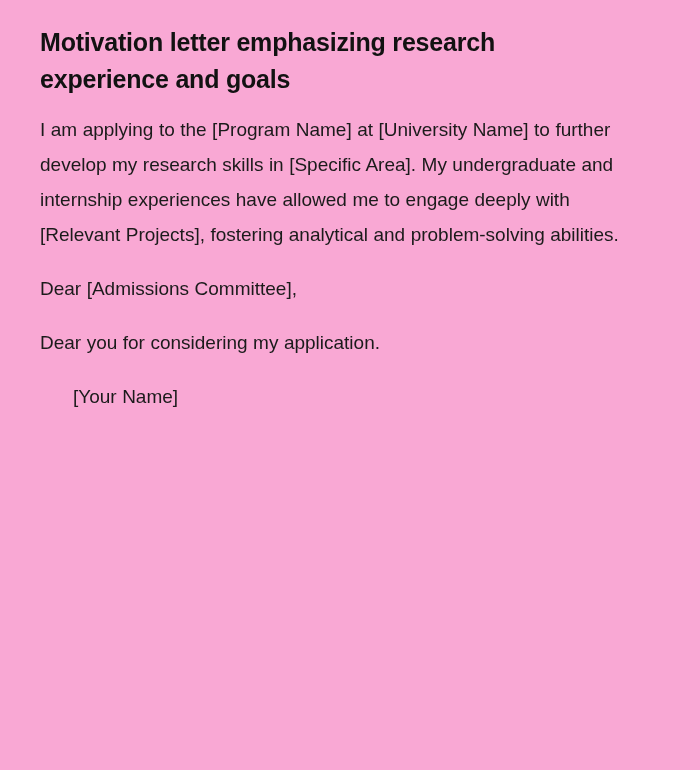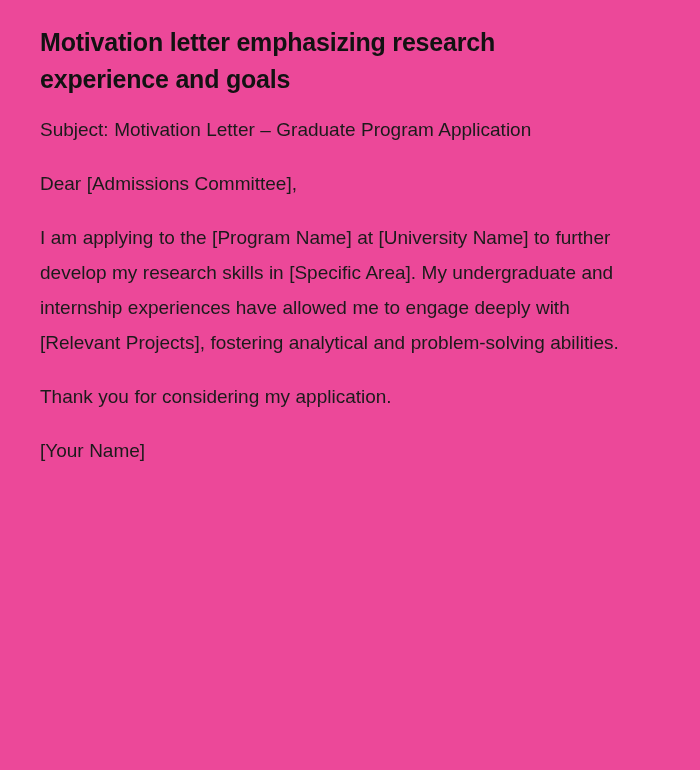--- a/index.html
+++ b/index.html
@@ -12,21 +12,21 @@
     background: #ffffff;
     font-family: "Liberation Sans", sans-serif;
     -webkit-font-smoothing: antialiased;
     overflow: hidden;
   }
 
   .document {
     box-sizing: border-box;
     width: 700px;
     min-height: 770px;
-    background: #ec4899;
+    background: #f9a8d4;
     padding: 24px 45px 24px 40px;
   }
 
   .doc-title {
     margin: 0;
     padding: 0;
     font-family: "Liberation Sans", sans-serif;
     font-size: 25px;
     font-weight: 700;
     line-height: 37px;
@@ -52,30 +52,30 @@
     max-width: 615px;
     word-spacing: 0.2px;
   }
 
   .doc-para:first-child {
     margin-top: 14px;
   }
 
   .doc-para:last-child {
     margin-bottom: 0;
+    margin-left: 33px;
   }
 </style>
 </head>
 <body>
 
 <div class="document">
 
   <h1 class="doc-title">Motivation letter emphasizing research experience and goals</h1>
 
   <div class="doc-body">
-    <p class="doc-para">Subject: Motivation Letter – Graduate Program Application</p>
+    <p class="doc-para">I am applying to the [Program Name] at [University Name] to further develop my research skills in [Specific Area]. My undergraduate and internship experiences have allowed me to engage deeply with [Relevant Projects], fostering analytical and problem-solving abilities.</p>
     <p class="doc-para">Dear [Admissions Committee],</p>
-    <p class="doc-para">I am applying to the [Program Name] at [University Name] to further develop my research skills in [Specific Area]. My undergraduate and internship experiences have allowed me to engage deeply with [Relevant Projects], fostering analytical and problem-solving abilities.</p>
-    <p class="doc-para">Thank you for considering my application.</p>
+    <p class="doc-para">Dear you for considering my application.</p>
     <p class="doc-para">[Your Name]</p>
   </div>
 
 </div>
 
 </body></html>

